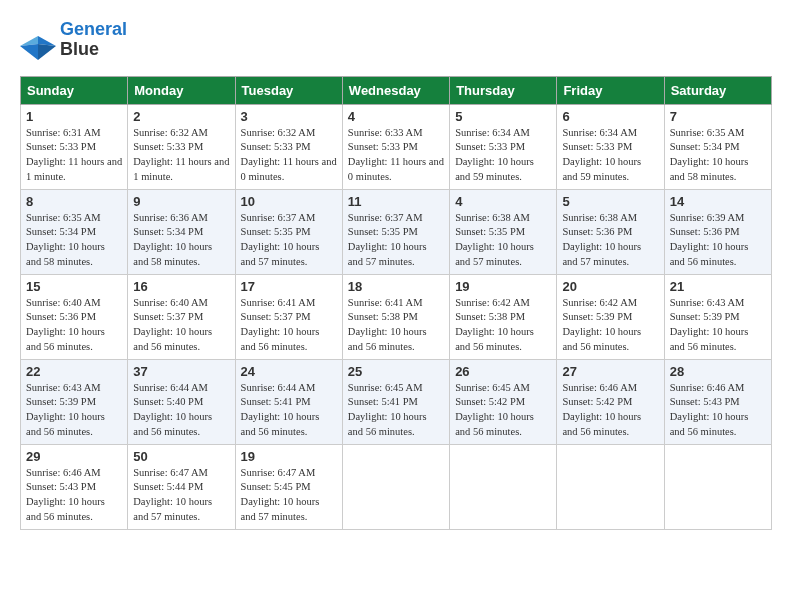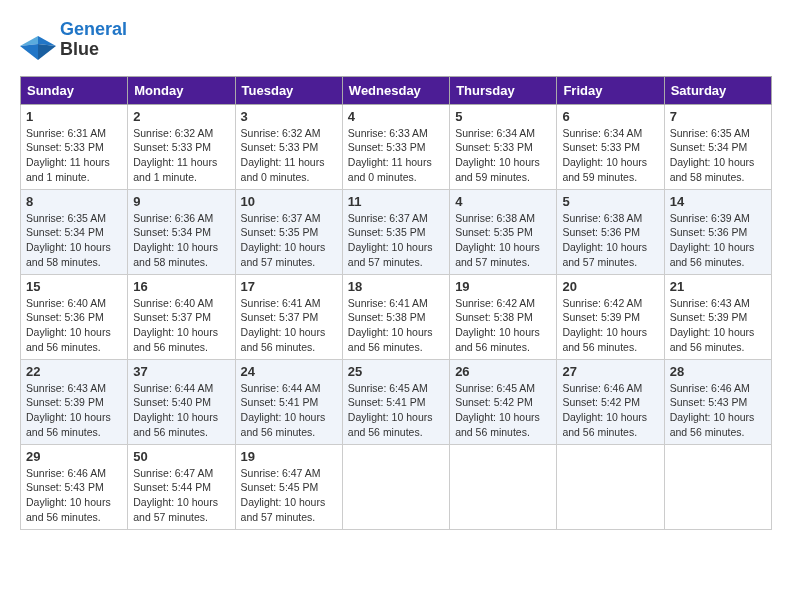--- a/index.html
+++ b/index.html
@@ -45,21 +45,21 @@
     .location-title {
       font-size: 18px;
       color: #333;
     }
     .calendar-table {
       width: 100%;
       border-collapse: collapse;
       font-size: 11px;
     }
     .calendar-table th {
-      background-color: #4c1d95;
+      background-color: #15803d;
       color: #fff;
       text-align: left;
       padding: 6px 6px;
       font-size: 13px;
       font-weight: bold;
       border: 1px solid #aaa;
     }
     .calendar-table td {
       vertical-align: top;
       border: 1px solid #ccc;
@@ -75,20 +75,21 @@
       font-size: 13px;
       font-weight: bold;
       color: #333;
       display: block;
       margin-bottom: 2px;
     }
     .day-info {
       font-size: 10.5px;
       color: #333;
       line-height: 1.4;
+      font-family: Liberation Serif, serif;
     }
     .empty-cell {
       background: #fff !important;
     }
   </style>
 </head>
 <body>
 
 <div class="header">
   <div class="logo">

